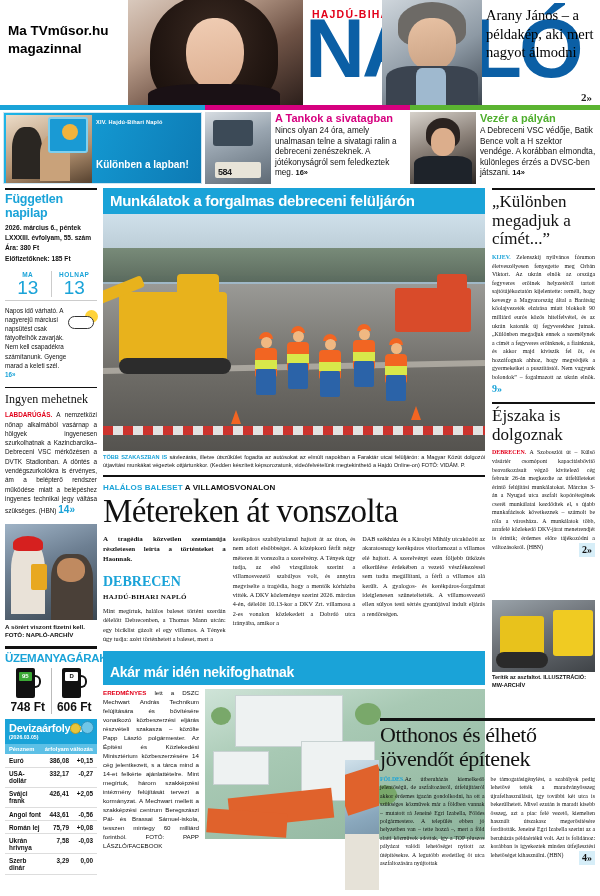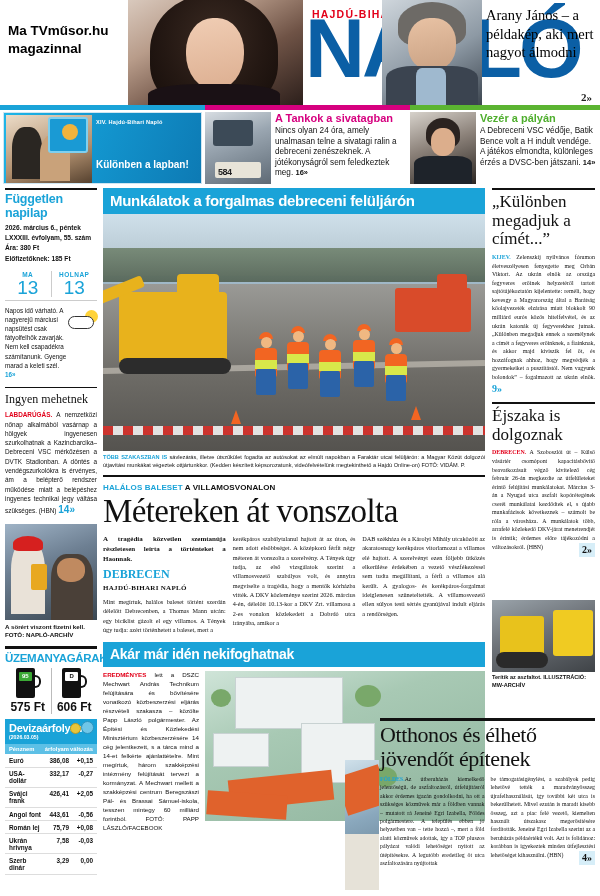--- a/index.html
+++ b/index.html
@@ -236,30 +236,30 @@
   }
   .cap-lead{ color:#1aa3d8; font-weight:bold; }
 
   .kicker{ font-size:8px; font-weight:bold; margin-top:6px; letter-spacing:.1px; }
   .kicker .b{ color:#1aa3d8; }
   .bigtitle{
     font-family:"Liberation Serif", serif; font-size:33px; line-height:1.04;
     margin:2px 0 6px; letter-spacing:-.6px;
   }
   .lede{ font-size:7px; line-height:1.45; font-weight:bold; }
-  .place{ font-size:12px; font-weight:bold; color:#1aa3d8; margin-top:0; }
+  .place{ font-size:14px; font-weight:bold; color:#1aa3d8; margin-top:6px; }
   .byline{ font-size:7px; font-weight:bold; letter-spacing:.3px; margin-bottom:4px; }
   .cols3{ display:flex; gap:7px; margin-top:4px; }
   .col{ flex:1; font-size:6.2px; line-height:1.5; text-align:justify; font-family:"Liberation Serif", serif; }
   .col p{ text-indent:6px; }
   .col p.first{ text-indent:0; }
 
   .banner2{
     background:#1aa3d8; color:#fff; font-size:14px; font-weight:bold;
-    padding:4px 7px 5px; letter-spacing:-.3px; margin-top:8px;
+    padding:13px 7px 5px; letter-spacing:-.3px; margin-top:8px;
   }
   .lowgrid{ display:flex; gap:6px; margin-top:4px; }
   .lowtext{ width:96px; font-size:6.2px; line-height:1.45; text-align:justify; }
   .lowphoto{
     flex:1; height:150px; position:relative; overflow:hidden;
     background:linear-gradient(160deg,#cfe4d8 0%,#a8c9b4 35%,#8fb49d 100%);
   }
   .lowphoto .bld{ position:absolute; background:#eef2f2; border:1px solid #c8d2d2; }
   .lowphoto .roof{ position:absolute; background:#e0622c; }
   .lowphoto .grn{ position:absolute; background:#79a86a; border-radius:50%; }
@@ -384,21 +384,21 @@
 
     <div class="promo promo-c">
       <div class="p-thumb th-man">
         <div class="h"></div>
           <div class="f"></div>
           <div class="b"></div>
       </div>
       <div class="p-text">
         <div class="p-head green">Vezér a pályán</div>
         <div class="p-body">
-          <span>A Debreceni VSC védője, Batik Bence volt a H indult vendége. A játékos elmondta, különleges érzés a DVSC-ben játszani.</span>
+          <span>A Debreceni VSC védője, Batik Bence volt a H szektor vendége. A korábban elmondta, különleges érzés a DVSC-ben játszani.</span>
           <span class="p-num">14»</span>
         </div>
       </div>
     </div>
   </div>
 
   <div class="content">
 
     <div class="rail">
       <div class="rule-top"></div>
@@ -449,21 +449,21 @@
       <div class="fuel-rule"></div>
       <div class="fuel-h">ÜZEMANYAGÁRAK</div>
       <div class="fuel-row">
         <div class="fuel-cell">
           <div class="pump">
             <div class="body"></div>
               <div class="scr"></div>
             <div class="scrtxt">95</div>
             <div class="nozz"></div>
           </div>
-          <div class="fuel-price">575 Ft</div>
+          <div class="fuel-price">748 Ft</div>
         </div>
         <div class="fuel-cell">
           <div class="pump d">
             <div class="body"></div>
               <div class="scr"></div>
             <div class="scrtxt">D</div>
             <div class="nozz"></div>
           </div>
           <div class="fuel-price">606 Ft</div>
         </div>

